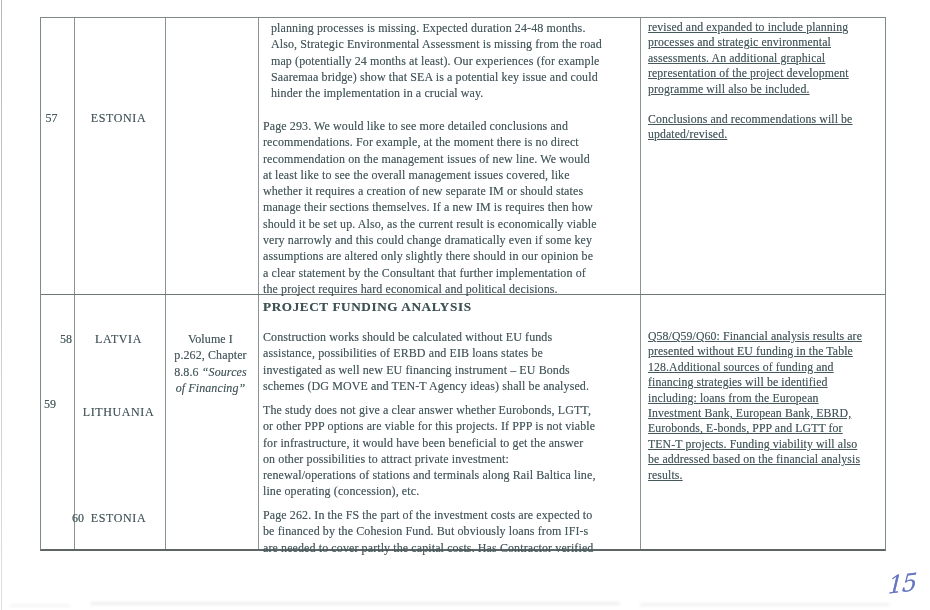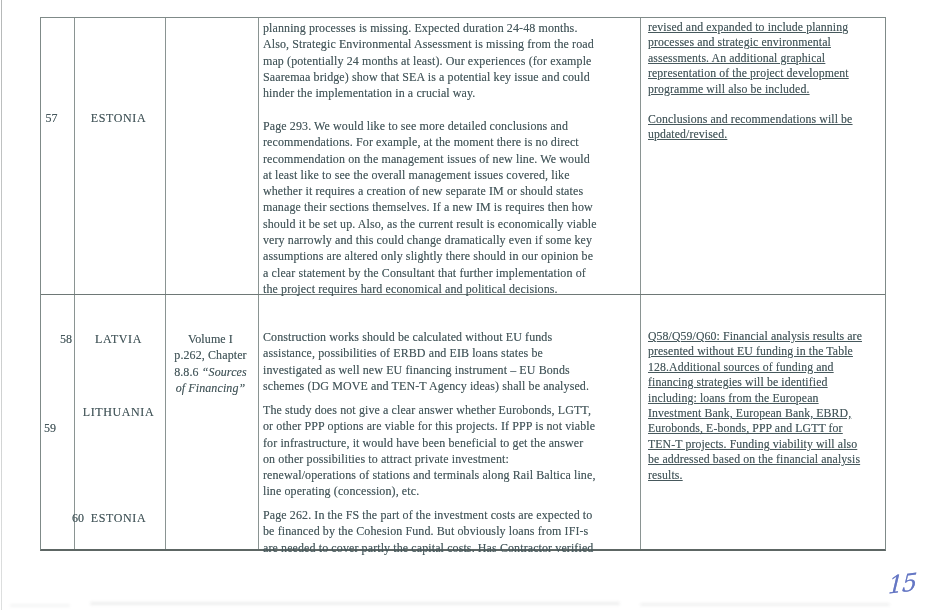--- a/index.html
+++ b/index.html
@@ -97,21 +97,21 @@
     <div class="vline" style="left:33px"></div>
     <div class="vline" style="left:124px"></div>
     <div class="vline" style="left:217px"></div>
     <div class="vline" style="left:599px"></div>
     <div class="hline" style="top:276px"></div>
   </div>
 
   <div class="txt cell-center" style="left:40px; top:110px; width:23px;">57</div>
   <div class="txt cell-center caps" style="left:73px; top:110px; width:91px;">ESTONIA</div>
 
-  <div class="txt" style="left:263px; top:20px; width:400px;">planning processes is missing. Expected duration 24-48 months.
+  <div class="txt" style="left:271px; top:20px; width:400px;">planning processes is missing. Expected duration 24-48 months.
 Also, Strategic Environmental Assessment is missing from the road
 map (potentially 24 months at least). Our experiences (for example
 Saaremaa bridge) show that SEA is a potential key issue and could
 hinder the implementation in a crucial way.</div>
   <div class="txt" style="left:263px; top:118px; width:400px;">Page 293. We would like to see more detailed conclusions and
 recommendations. For example, at the moment there is no direct
 recommendation on the management issues of new line. We would
 at least like to see the overall management issues covered, like
 whether it requires a creation of new separate IM or should states
 manage their sections themselves. If a new IM is requires then how
@@ -122,35 +122,36 @@
 the project requires hard economical and political decisions.</div>
 
   <div class="txt resp" style="left:648px; top:20px; width:245px;">revised and expanded to include planning
 processes and strategic environmental
 assessments. An additional graphical
 representation of the project development
 programme will also be included.</div>
   <div class="txt resp" style="left:648px; top:112px; width:245px;">Conclusions and recommendations will be
 updated/revised.</div>
 
+  <div class="txt section-header" style="left:263px; top:299px;">PROJECT FUNDING ANALYSIS</div>
 
   <div class="txt cell-center" style="left:40px; top:331px; width:52px;">58</div>
   <div class="txt cell-center caps" style="left:73px; top:331px; width:91px;">LATVIA</div>
 
   <div class="txt cell-center" style="left:163px; top:331px; width:95px;"><span>Volume I
 p.262, Chapter
 8.8.6 </span><span class="ref-italic">“Sources
 of Financing”</span></div>
 
   <div class="txt" style="left:263px; top:329px; width:400px;">Construction works should be calculated without EU funds
 assistance, possibilities of ERBD and EIB loans states be
 investigated as well new EU financing instrument – EU Bonds
 schemes (DG MOVE and TEN-T Agency ideas) shall be analysed.</div>
 
-  <div class="txt cell-center" style="left:40px; top:420px; width:20px;">59</div>
+  <div class="txt cell-center" style="left:40px; top:396px; width:20px;">59</div>
   <div class="txt cell-center caps" style="left:73px; top:404px; width:91px;">LITHUANIA</div>
 
   <div class="txt" style="left:263px; top:402px; width:400px;">The study does not give a clear answer whether Eurobonds, LGTT,
 or other PPP options are viable for this projects. If PPP is not viable
 for infrastructure, it would have been beneficial to get the answer
 on other possibilities to attract private investment:
 renewal/operations of stations and terminals along Rail Baltica line,
 line operating (concession), etc.</div>
 
   <div class="txt cell-center" style="left:43px; top:510px; width:28px;padding-left:21px;">60</div>

